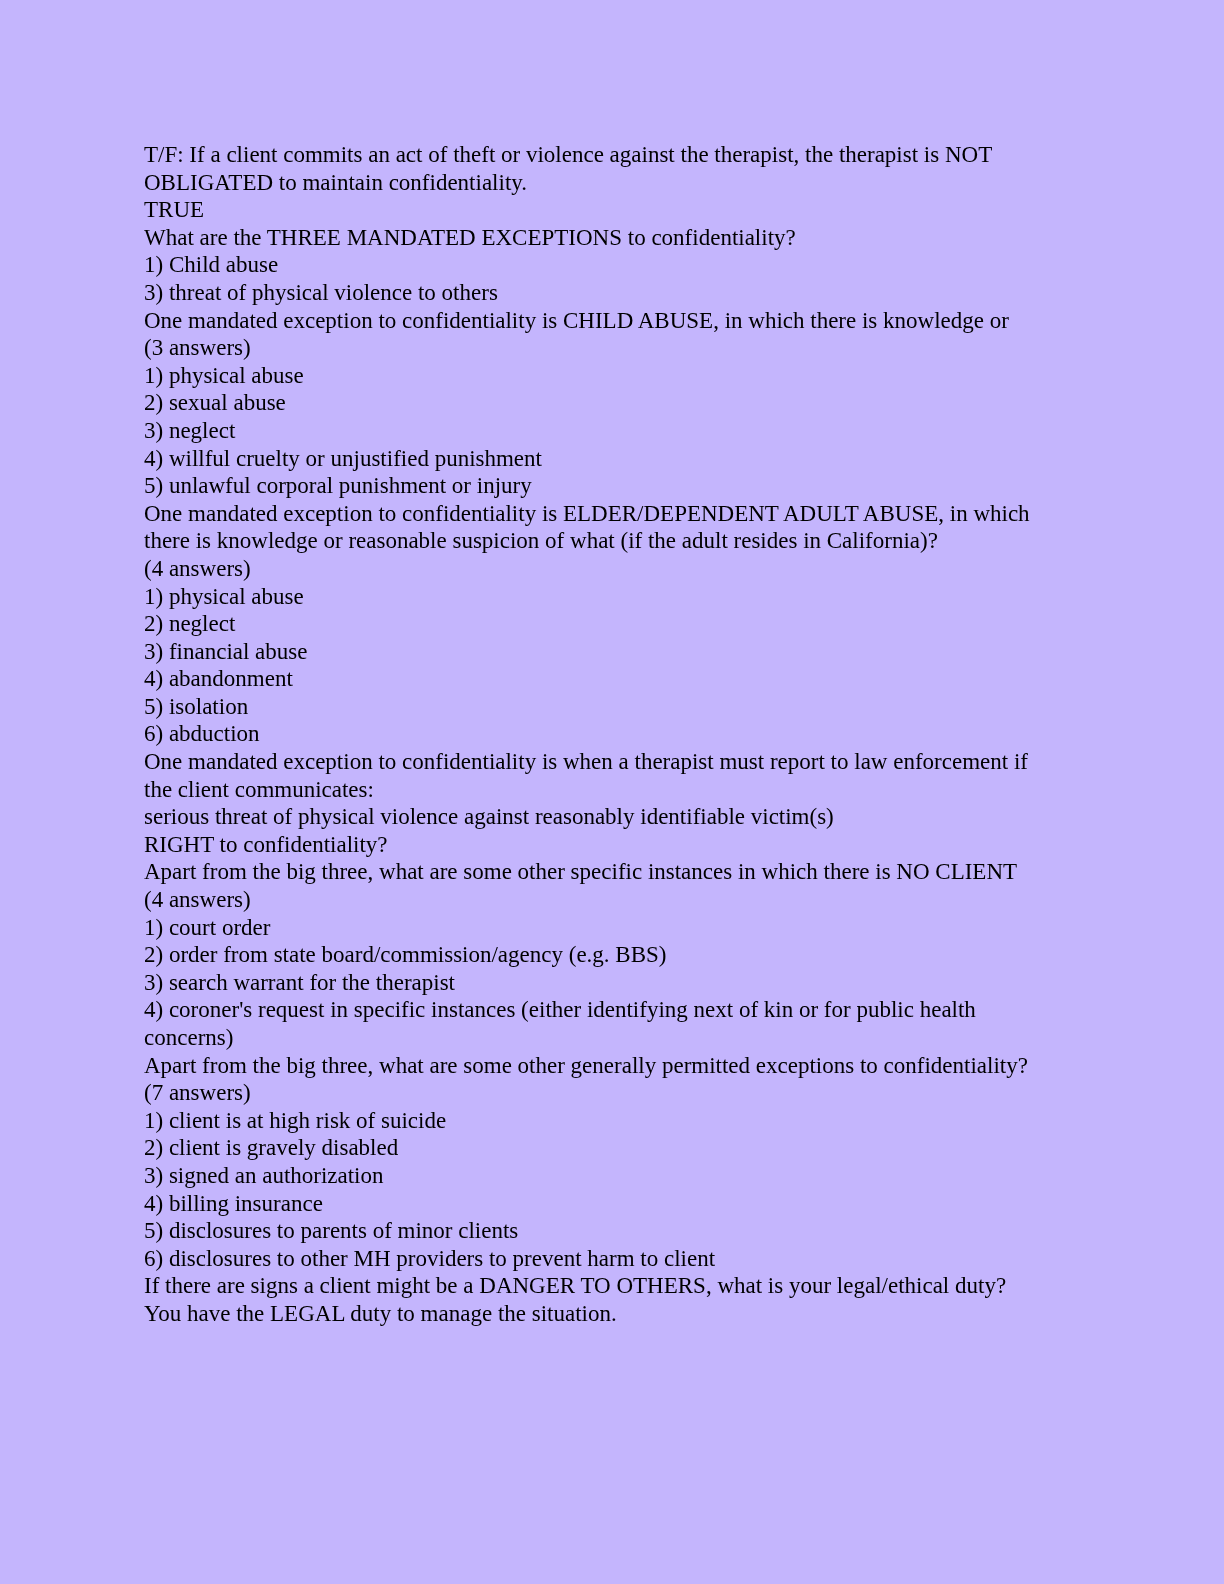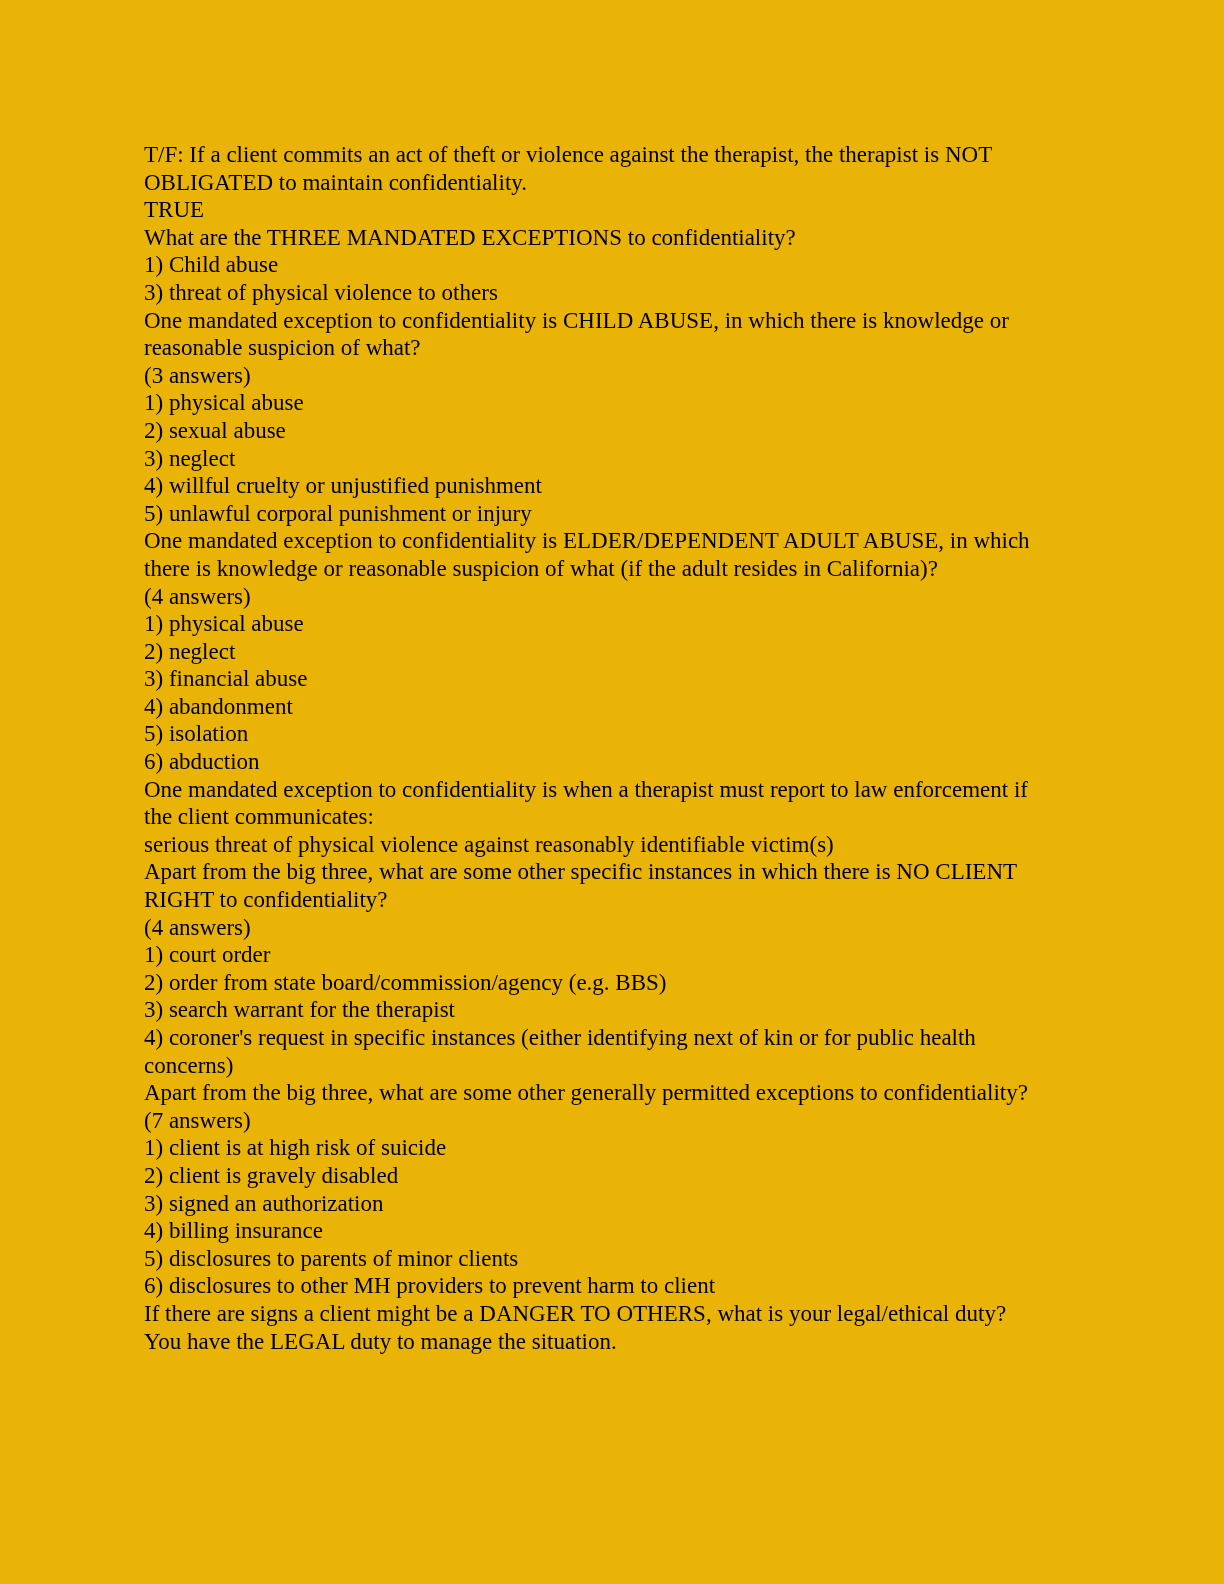--- a/index.html
+++ b/index.html
@@ -14,21 +14,21 @@
     color: #000000;
     overflow: hidden;
     position: relative;
   }
   .page {
     position: absolute;
     left: 0;
     top: 0;
     width: 1224px;
     height: 1584px;
-    background: #eab308;
+    background: #c4b5fd;
   }
   .text-block {
     position: absolute;
     left: 144px;
     top: 141px;
     width: 940px;
   }
   .text-line {
     font-size: 23px;
     line-height: 27.6px;
@@ -41,41 +41,40 @@
 
 <div class="page">
   <div class="text-block" id="lines-container">
       <div class="text-line">T/F: If a client commits an act of theft or violence against the therapist, the therapist is NOT</div>
       <div class="text-line">OBLIGATED to maintain confidentiality.</div>
       <div class="text-line">TRUE</div>
       <div class="text-line">What are the THREE MANDATED EXCEPTIONS to confidentiality?</div>
       <div class="text-line">1) Child abuse</div>
       <div class="text-line">3) threat of physical violence to others</div>
       <div class="text-line">One mandated exception to confidentiality is CHILD ABUSE, in which there is knowledge or</div>
-      <div class="text-line">reasonable suspicion of what?</div>
       <div class="text-line">(3 answers)</div>
       <div class="text-line">1) physical abuse</div>
       <div class="text-line">2) sexual abuse</div>
       <div class="text-line">3) neglect</div>
       <div class="text-line">4) willful cruelty or unjustified punishment</div>
       <div class="text-line">5) unlawful corporal punishment or injury</div>
       <div class="text-line">One mandated exception to confidentiality is ELDER/DEPENDENT ADULT ABUSE, in which</div>
       <div class="text-line">there is knowledge or reasonable suspicion of what (if the adult resides in California)?</div>
       <div class="text-line">(4 answers)</div>
       <div class="text-line">1) physical abuse</div>
       <div class="text-line">2) neglect</div>
       <div class="text-line">3) financial abuse</div>
       <div class="text-line">4) abandonment</div>
       <div class="text-line">5) isolation</div>
       <div class="text-line">6) abduction</div>
       <div class="text-line">One mandated exception to confidentiality is when a therapist must report to law enforcement if</div>
       <div class="text-line">the client communicates:</div>
       <div class="text-line">serious threat of physical violence against reasonably identifiable victim(s)</div>
+      <div class="text-line">RIGHT to confidentiality?</div>
       <div class="text-line">Apart from the big three, what are some other specific instances in which there is NO CLIENT</div>
-      <div class="text-line">RIGHT to confidentiality?</div>
       <div class="text-line">(4 answers)</div>
       <div class="text-line">1) court order</div>
       <div class="text-line">2) order from state board/commission/agency (e.g. BBS)</div>
       <div class="text-line">3) search warrant for the therapist</div>
       <div class="text-line">4) coroner's request in specific instances (either identifying next of kin or for public health</div>
       <div class="text-line">concerns)</div>
       <div class="text-line">Apart from the big three, what are some other generally permitted exceptions to confidentiality?</div>
       <div class="text-line">(7 answers)</div>
       <div class="text-line">1) client is at high risk of suicide</div>
       <div class="text-line">2) client is gravely disabled</div>

